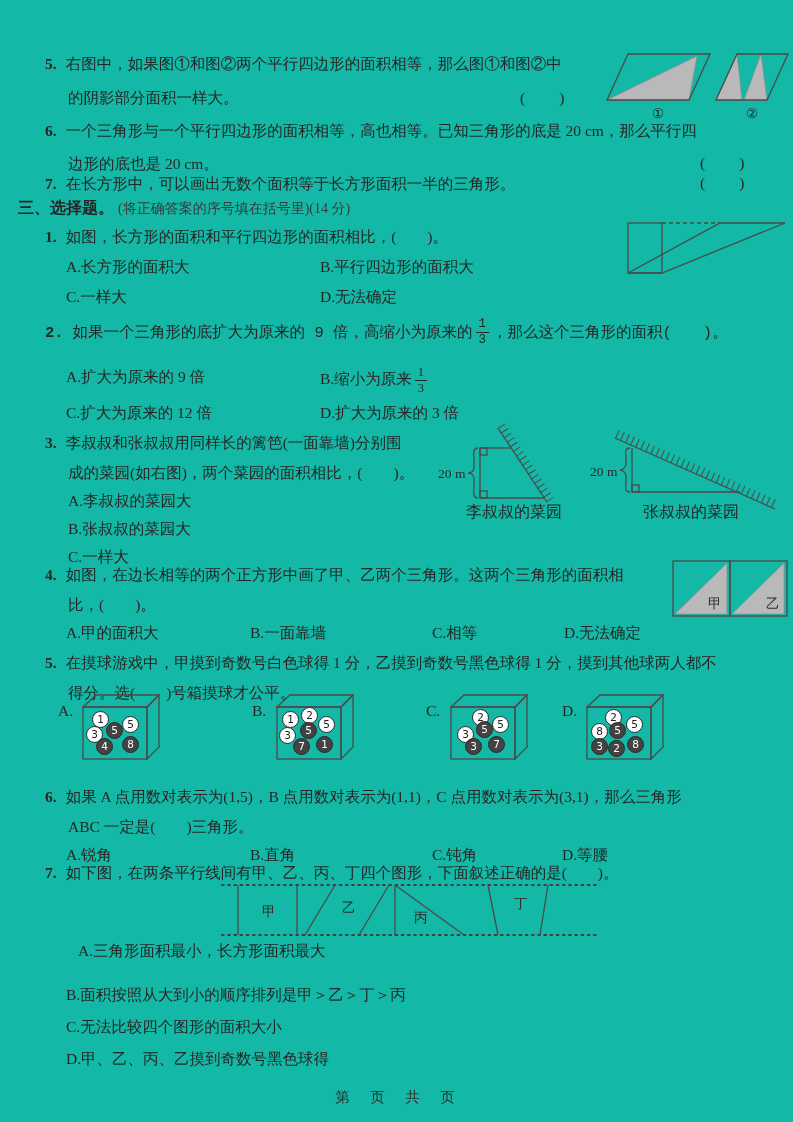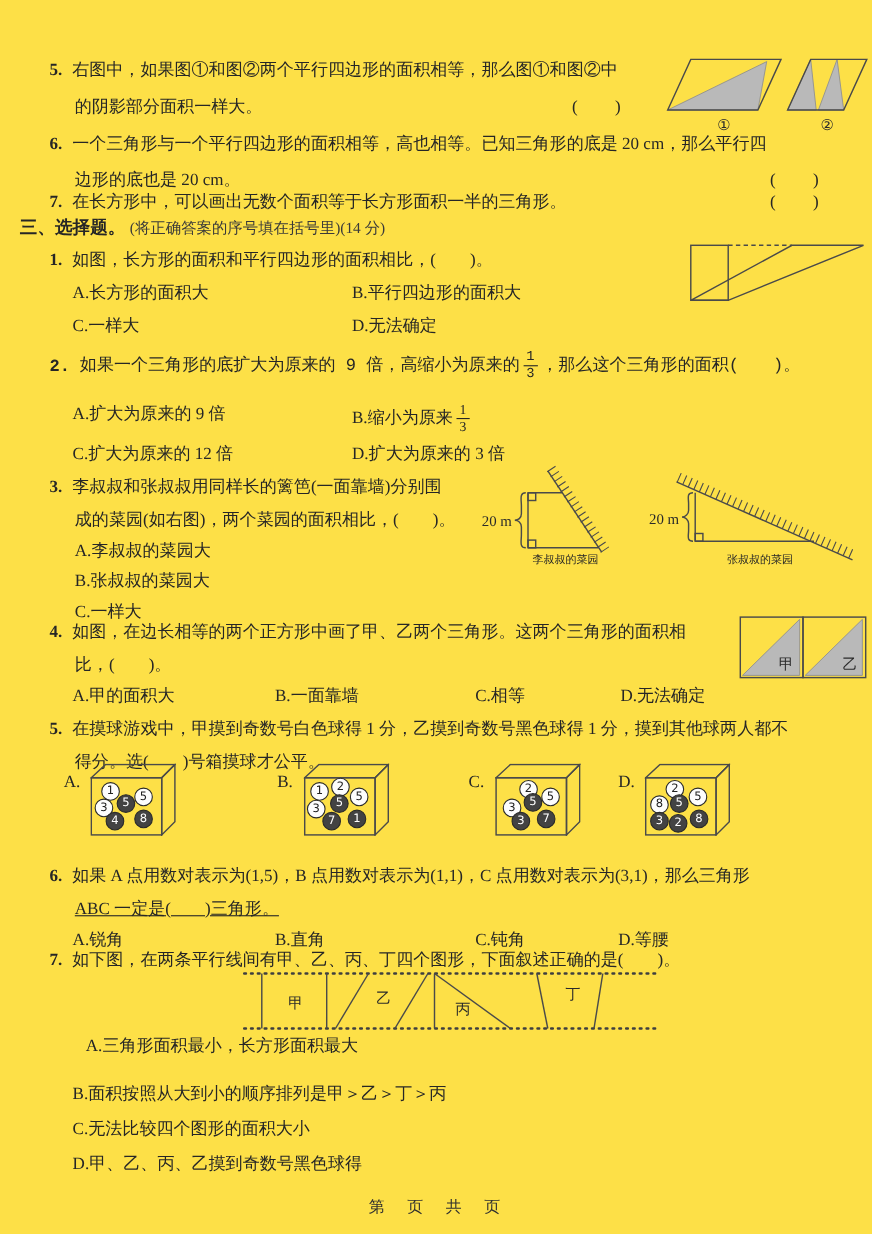--- a/index.html
+++ b/index.html
@@ -1,29 +1,29 @@
 <!DOCTYPE html>
 <html><head>
 <meta charset="utf-8">
 <style>
   html,body{margin:0;padding:0;background:#ffffff;}
-  .page{position:relative;width:793px;height:1122px;background:#fde047;
+  .page{position:relative;width:793px;height:1122px;background:#14b8a6;
         font-family:"Liberation Serif","DejaVu Serif",serif;color:#262626;
         font-size:15.5px;overflow:hidden;}
   .ln{position:absolute;white-space:nowrap;line-height:22px;}
   .num{font-weight:700;margin-right:9px;}
   .sec-title{font-weight:700;font-size:16px;}
   .sec-sub{font-size:14px;color:#3a3a3a;margin-left:4px;}
   .paren{letter-spacing:1px;}
   .absparen{position:absolute;white-space:nowrap;}
   .frac{display:inline-flex;flex-direction:column;vertical-align:middle;
         line-height:1.05;font-size:12.5px;text-align:center;margin:0 3px;}
   .fnum{border-bottom:1px solid #262626;padding:0 3px 1px;}
   .fden{padding-top:1px;}
-  .caption{position:absolute;text-align:center;font-size:10px;white-space:nowrap;}
+  .caption{position:absolute;text-align:center;font-size:16px;white-space:nowrap;}
   svg.fig{position:absolute;overflow:visible;}
   .shape{stroke:#4a4a4a;stroke-width:1.3;fill:none;}
   .shade{fill:#b9b9b9;stroke:#8f8f8f;stroke-width:0.8;}
   .figtext{fill:#2a2a2a;font-size:13.5px;font-family:inherit;}
   .box-group{position:absolute;width:110px;height:72px;}
   .box-label{position:absolute;left:0;top:8px;font-size:15.5px;}
   .ballbox{position:absolute;left:24px;top:0;width:78px;height:66px;}
   .balls{position:absolute;left:0;top:0;width:78px;height:66px;}
   .ball{position:absolute;width:17px;height:17px;border-radius:50%;
         box-sizing:border-box;border:1.2px solid #2a2a2a;text-align:center;
@@ -202,21 +202,21 @@
           <div class="ball white" style="left: 40px; top: 22px;">5</div>
           <div class="ball black" style="left: 23px; top: 28px;">5</div>
           <div class="ball black" style="left: 5px; top: 44px;">3</div>
           <div class="ball black" style="left: 22px; top: 46px;">2</div>
           <div class="ball black" style="left: 41px; top: 42px;">8</div>
         </div>
     </div>
   </div>
 
   <div class="ln" style="left:45px;top:786px;"><span class="num">6.</span><span>如果 A 点用数对表示为(1,5)，B 点用数对表示为(1,1)，C 点用数对表示为(3,1)，那么三角形</span></div>
-  <div class="ln" style="left:68px;top:816px;text-decoration:underline;">ABC 一定是(　　)三角形。</div>
+  <div class="ln" style="left:68px;top:816px;">ABC 一定是(　　)三角形。</div>
   <div class="ln" style="left:66px;top:844px;">A.锐角</div>
   <div class="ln" style="left:250px;top:844px;">B.直角</div>
   <div class="ln" style="left:432px;top:844px;">C.钝角</div>
   <div class="ln" style="left:562px;top:844px;">D.等腰</div>
 
   <div class="ln" style="left:45px;top:862px;"><span class="num">7.</span><span>如下图，在两条平行线间有甲、乙、丙、丁四个图形，下面叙述正确的是(　　)。</span></div>
 
   <svg class="fig" style="left:222px;top:880px;" width="380" height="62" viewBox="0 0 380 62">
     <line x1="0" y1="5" x2="378" y2="5" stroke="#3f3f3f" stroke-width="2.2" stroke-linecap="round" stroke-dasharray="1.6 4.6"></line>
     <line x1="0" y1="55" x2="378" y2="55" stroke="#3f3f3f" stroke-width="2.2" stroke-linecap="round" stroke-dasharray="1.6 4.6"></line>

